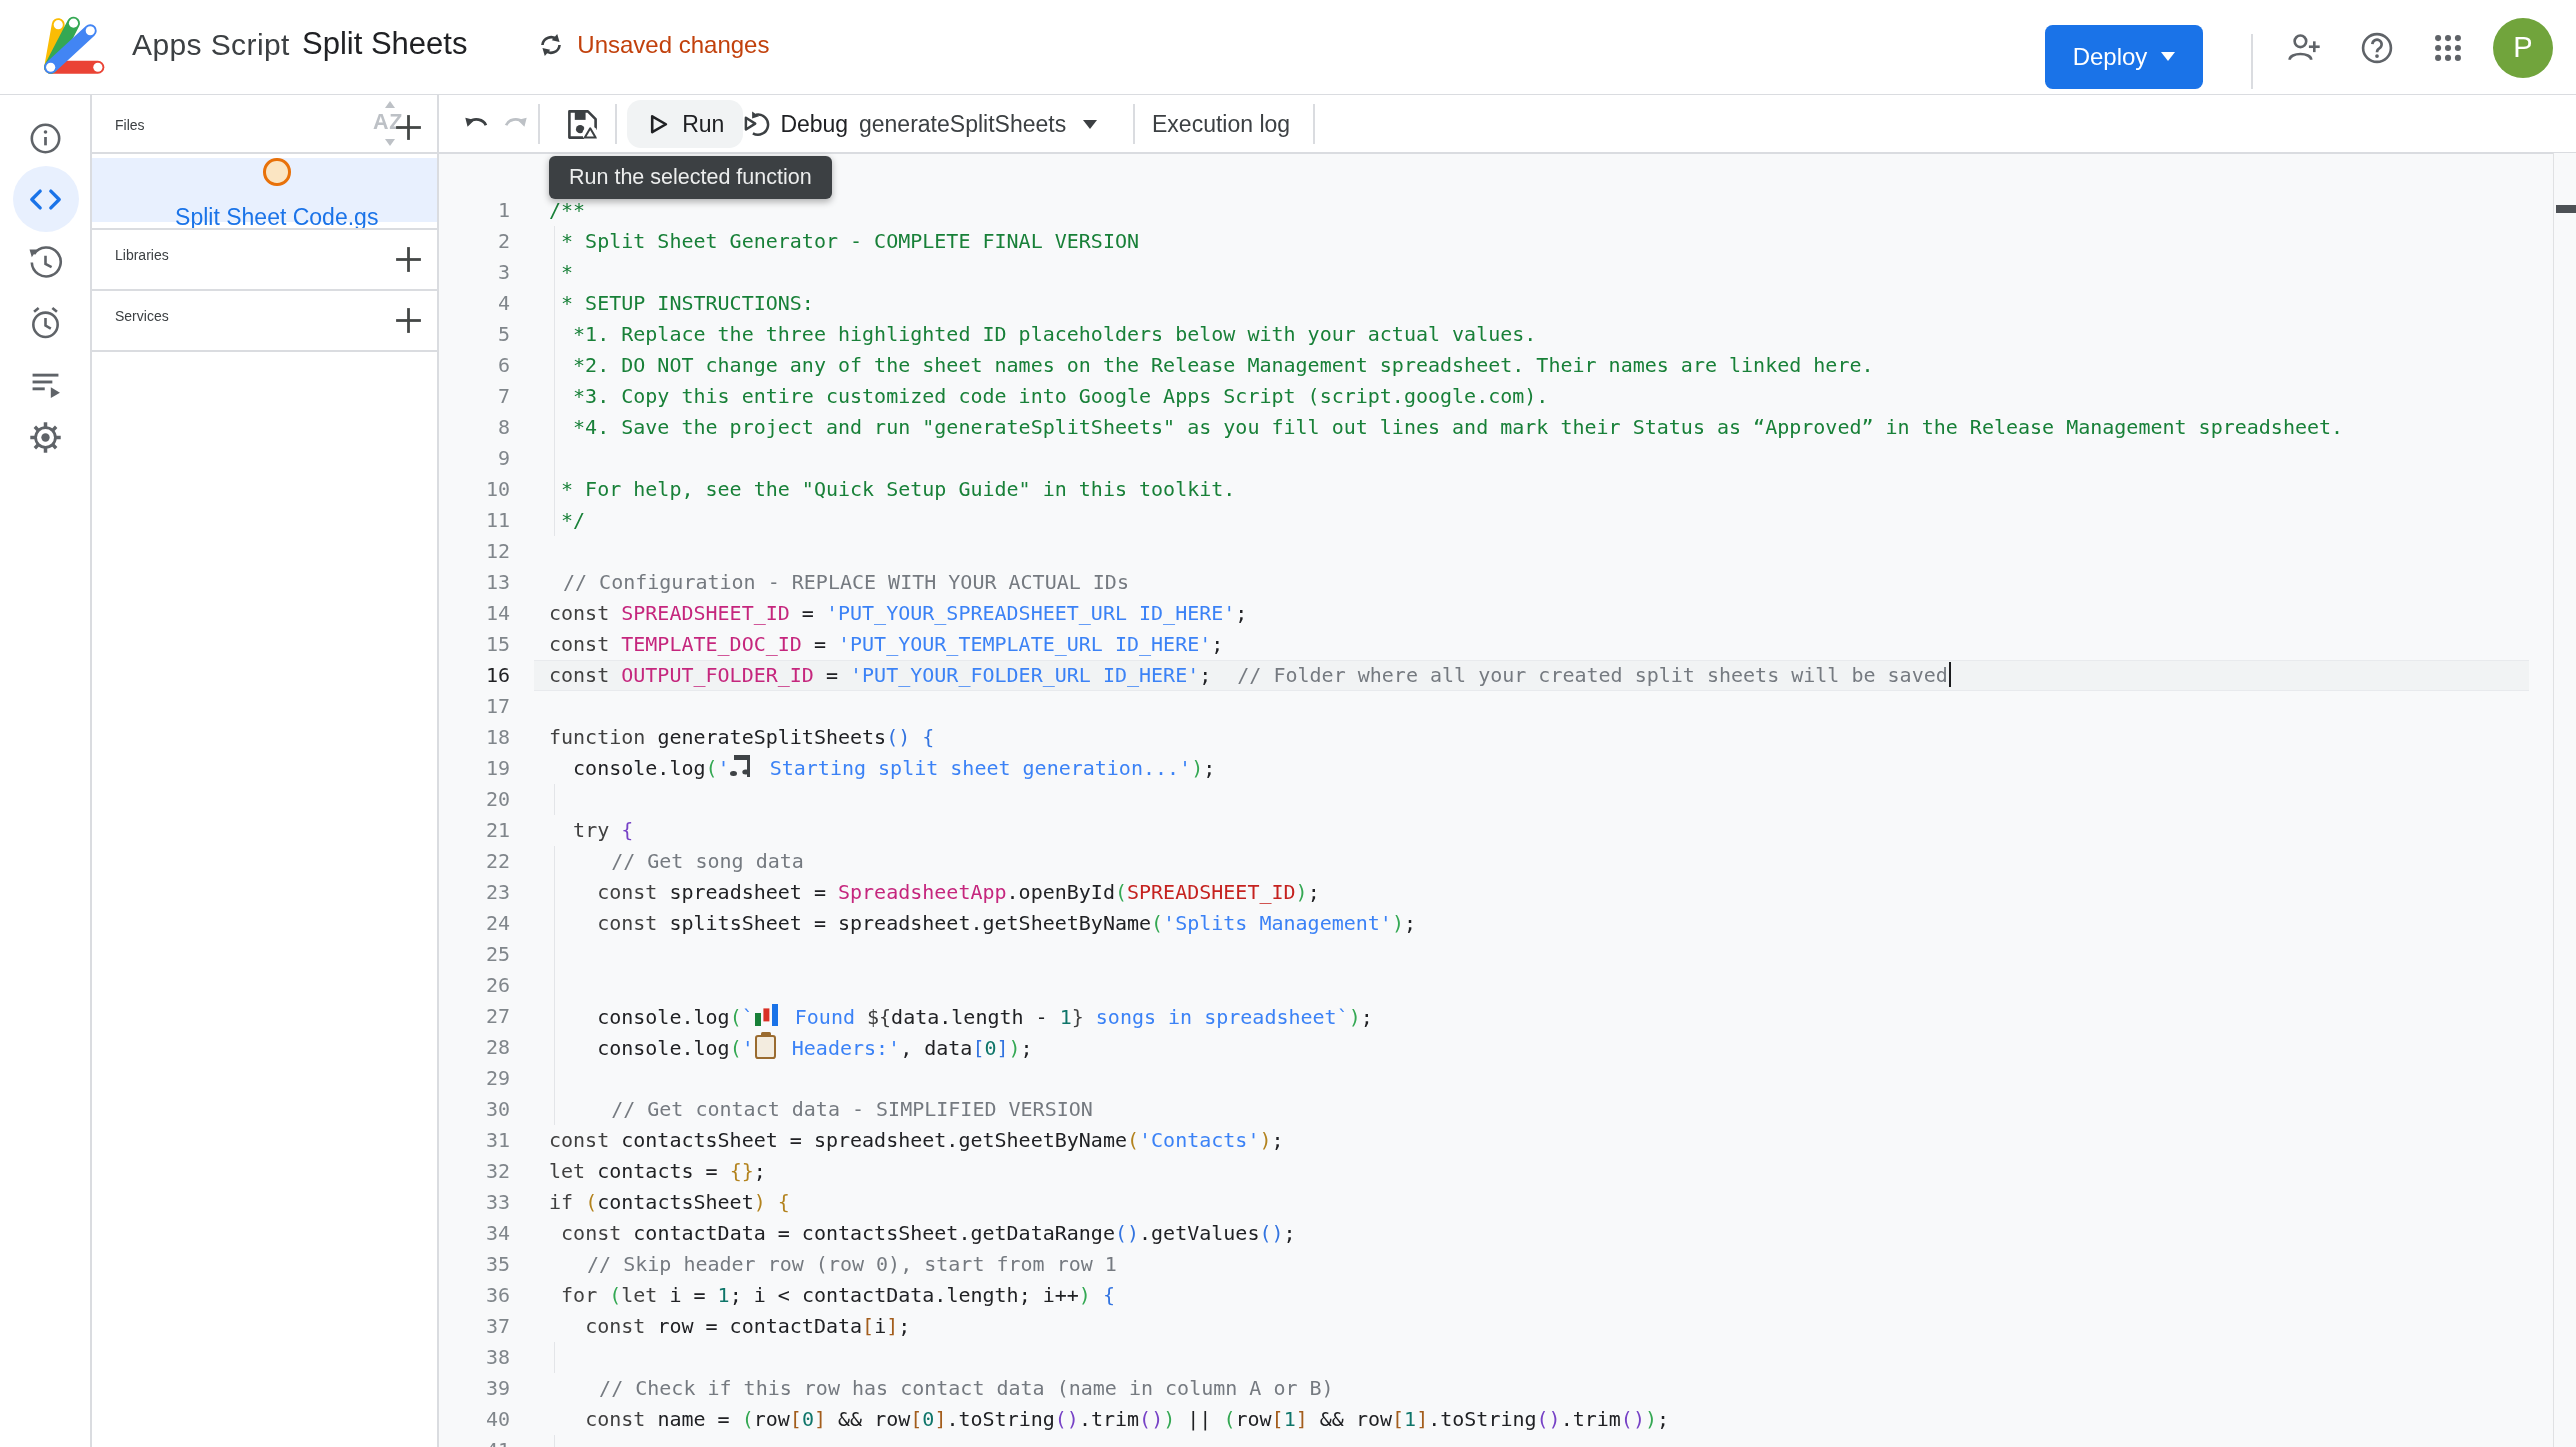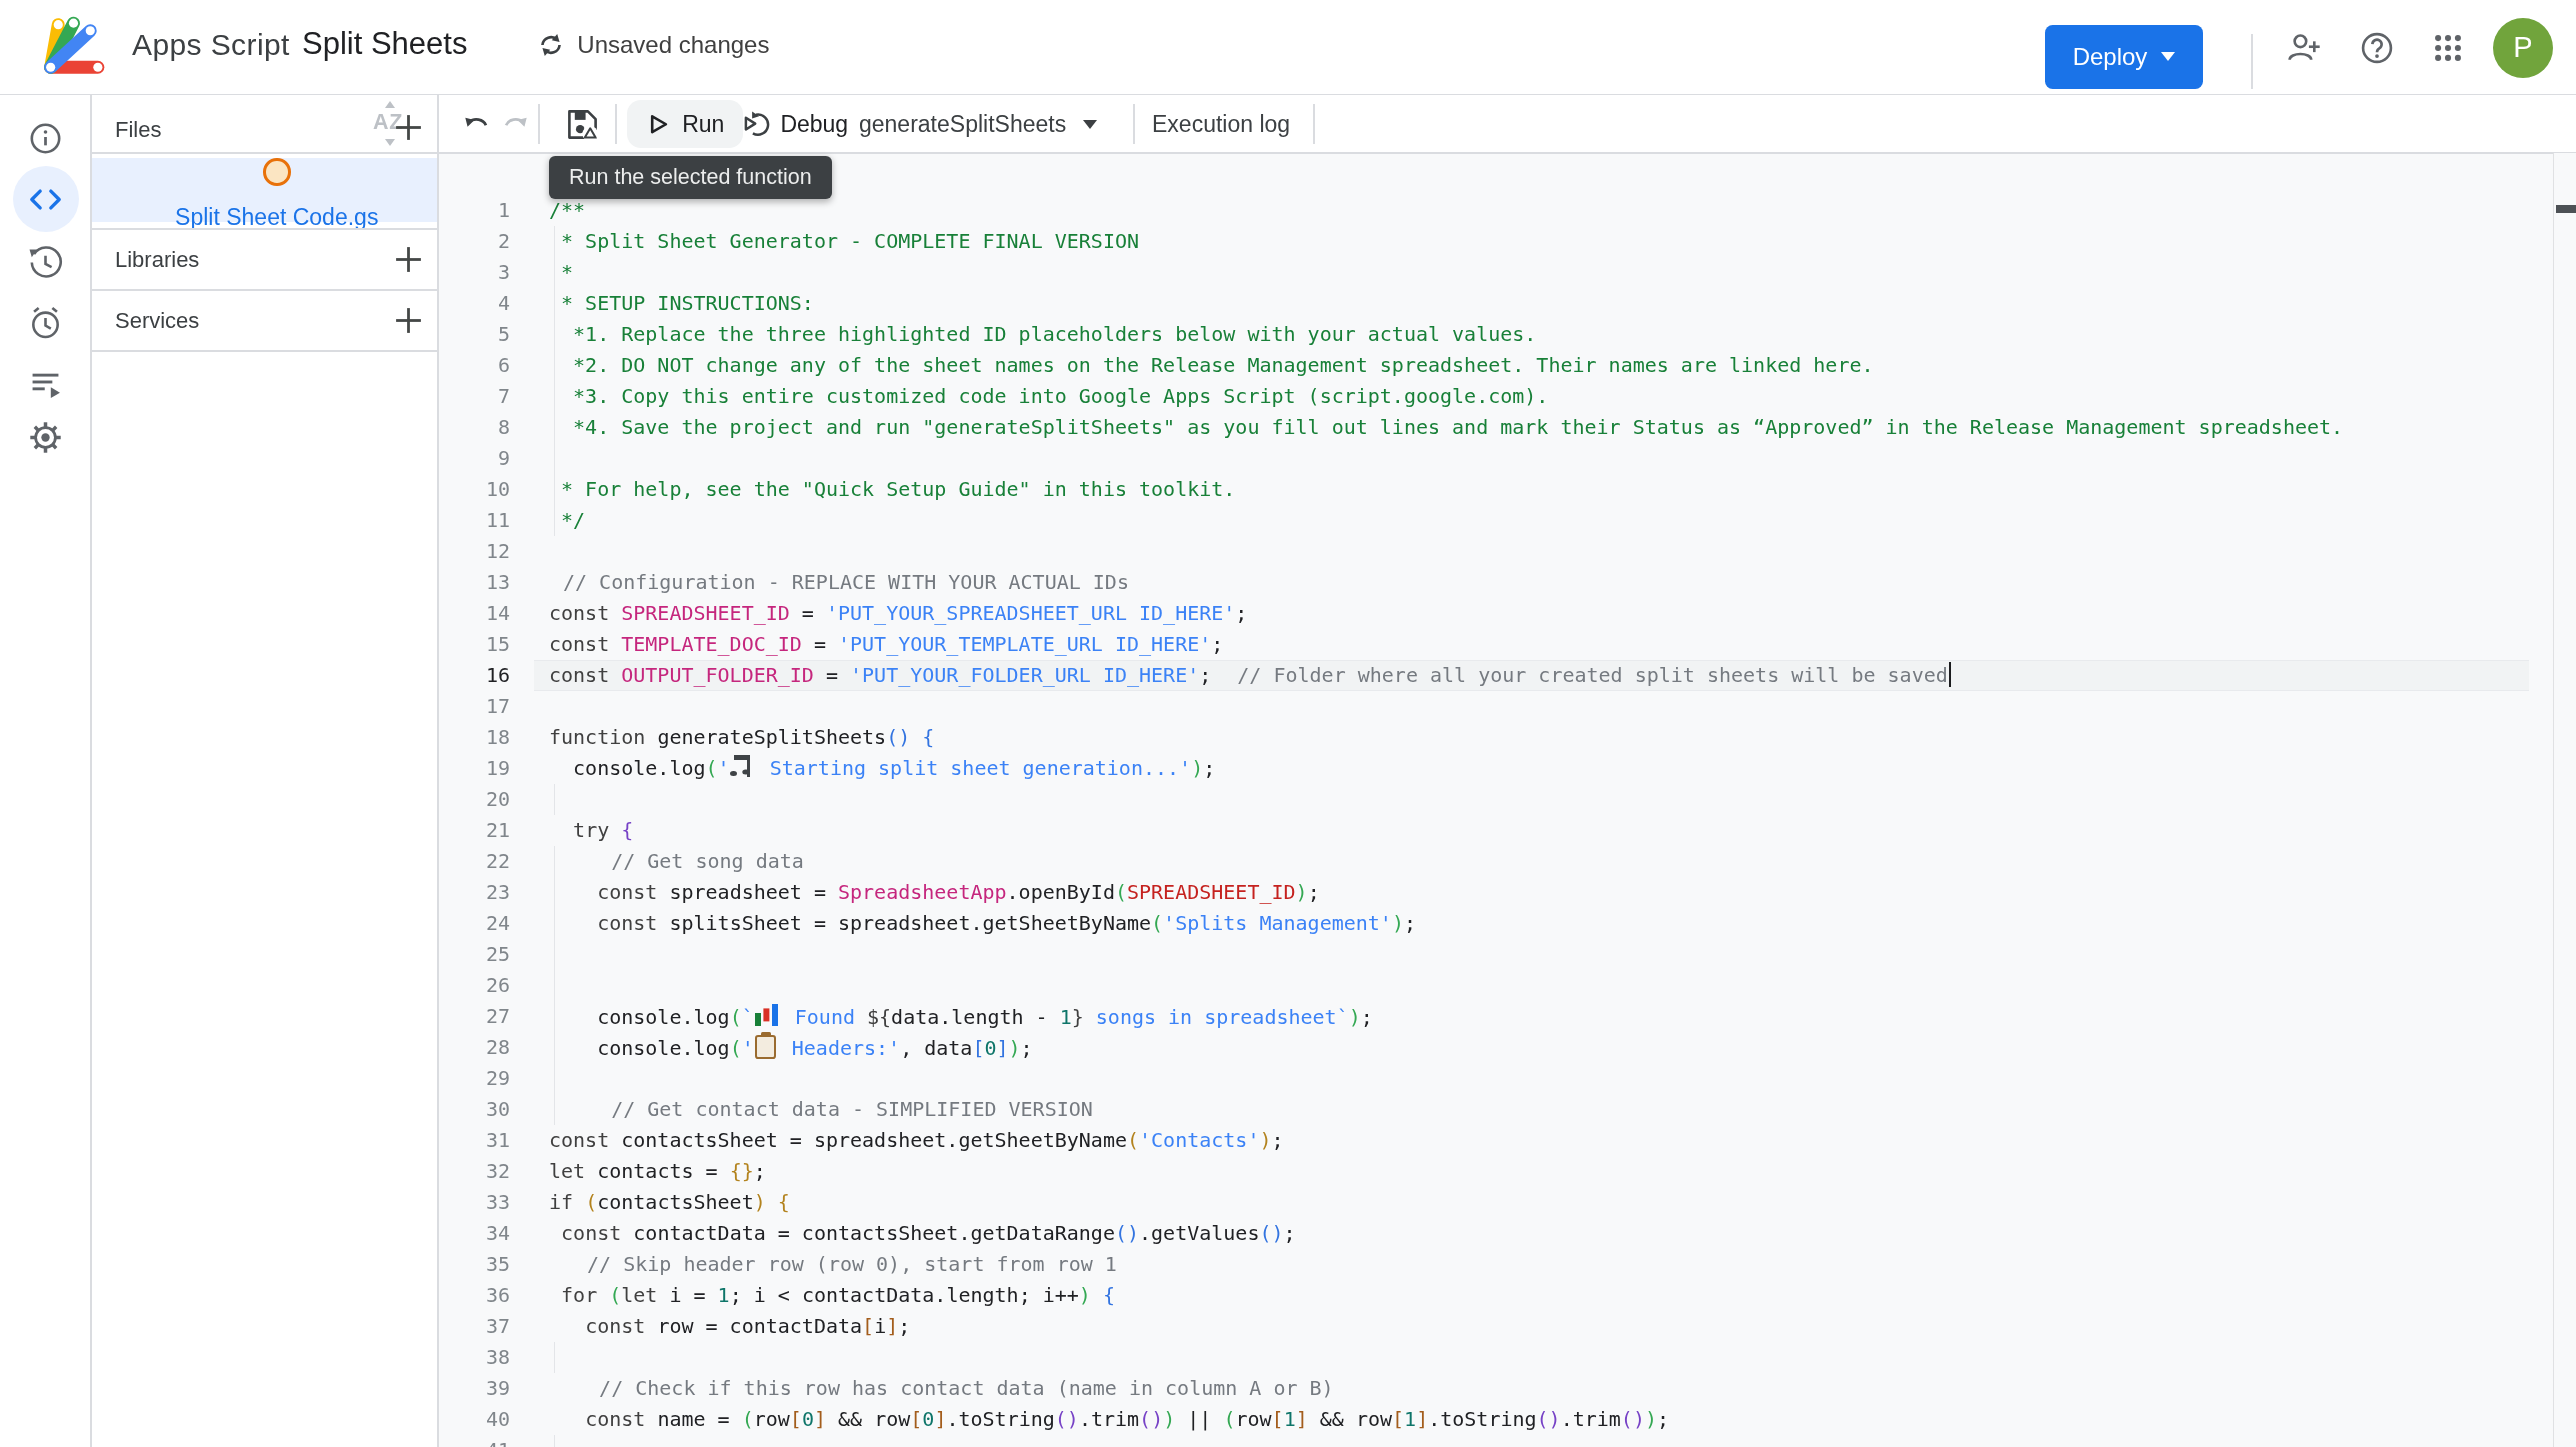--- a/index.html
+++ b/index.html
@@ -6,38 +6,38 @@
   body{width:2576px;height:1447px;position:relative;overflow:hidden;background:#fff;
        font-family:"Liberation Sans",sans-serif;color:#202124;}
   .abs{position:absolute;}
   
   #header{left:0;top:0;width:2576px;height:94px;background:#fff;}
   #header-border{left:0;top:94px;width:2576px;height:1.5px;background:#dadce0;}
   #logo{left:35px;top:14px;width:77px;height:67px;}
   #product-title{left:132px;top:28px;font-size:30px;color:#3c4043;letter-spacing:0.4px;}
   #project-title{left:302px;top:26px;font-size:31px;color:#202124;}
   #save-status{left:537px;top:31px;display:flex;align-items:center;gap:12.3px;}
-  #save-status .txt{font-size:24px;color:#404040;}
+  #save-status .txt{font-size:24px;color:#c2410c;}
   #deploy-btn{left:2045px;top:24.5px;width:158px;height:64px;background:#1a73e8;border-radius:7.7px;
       display:flex;align-items:center;justify-content:center;gap:14px;cursor:pointer;}
   #deploy-btn .lbl{color:#fff;font-size:24px;font-weight:500;}
   .caret-down{width:0;height:0;border-left:7.7px solid transparent;border-right:7.7px solid transparent;border-top:9.2px solid #fff;}
   #hdr-divider{left:2251px;top:34px;width:1.5px;height:55px;background:#dadce0;}
   .hdr-ico{cursor:pointer;}
   #avatar{left:2493px;top:17.6px;width:60px;height:60px;border-radius:50%;background:#71a43c;
       display:flex;align-items:center;justify-content:center;color:#fff;font-size:29px;cursor:pointer;}
   
   #strip{left:0;top:95px;width:90px;height:1352px;background:#fff;}
   #strip-border{left:90px;top:95px;width:1.5px;height:1352px;background:#dadce0;}
   .strip-ico{position:absolute;left:28px;width:35px;height:35px;cursor:pointer;}
   #editor-active-bg{position:absolute;left:13px;top:166px;width:66px;height:66px;border-radius:50%;background:#e8f0fe;}
   
   #panel{left:92px;top:95px;width:345px;height:1352px;background:#fff;}
   #panel-border{left:437px;top:95px;width:1.5px;height:1352px;background:#dadce0;}
-  .p-hdr{font-size:22px;font-weight:500;color:#3c4043;text-align:center;}
+  .p-hdr{font-size:14px;font-weight:500;color:#3c4043;text-align:center;}
   #files-title{left:115px;top:117px;}
   #sort-icon{left:334px;top:110px;color:#bdc1c6;font-size:21.5px;font-weight:700;letter-spacing:0.8px;cursor:pointer;margin-left:39px;}
   #sort-icon .tri{position:absolute;left:12.3px;width:0;height:0;border-left:5.4px solid transparent;border-right:5.4px solid transparent;}
   #sort-icon .up{top:-9.2px;border-bottom:7px solid #bdc1c6;}
   #sort-icon .dn{top:29px;border-top:7px solid #bdc1c6;}
   .hline{position:absolute;background:#dadce0;height:1.5px;}
   #file-row{left:92px;top:158px;width:345px;height:64px;background:#e8f0fe;display:flex;align-items:center;gap:18.4px;padding-left:24.5px;box-sizing:border-box;cursor:pointer;flex-direction:column;}
   #file-dot{width:21.5px;height:21.5px;border-radius:50%;border:3.1px solid #e8710a;background:#fbe5c2;flex:none;}
   #file-label{font-size:23px;color:#1a73e8;}
   .plus-ico{position:absolute;cursor:pointer;}

